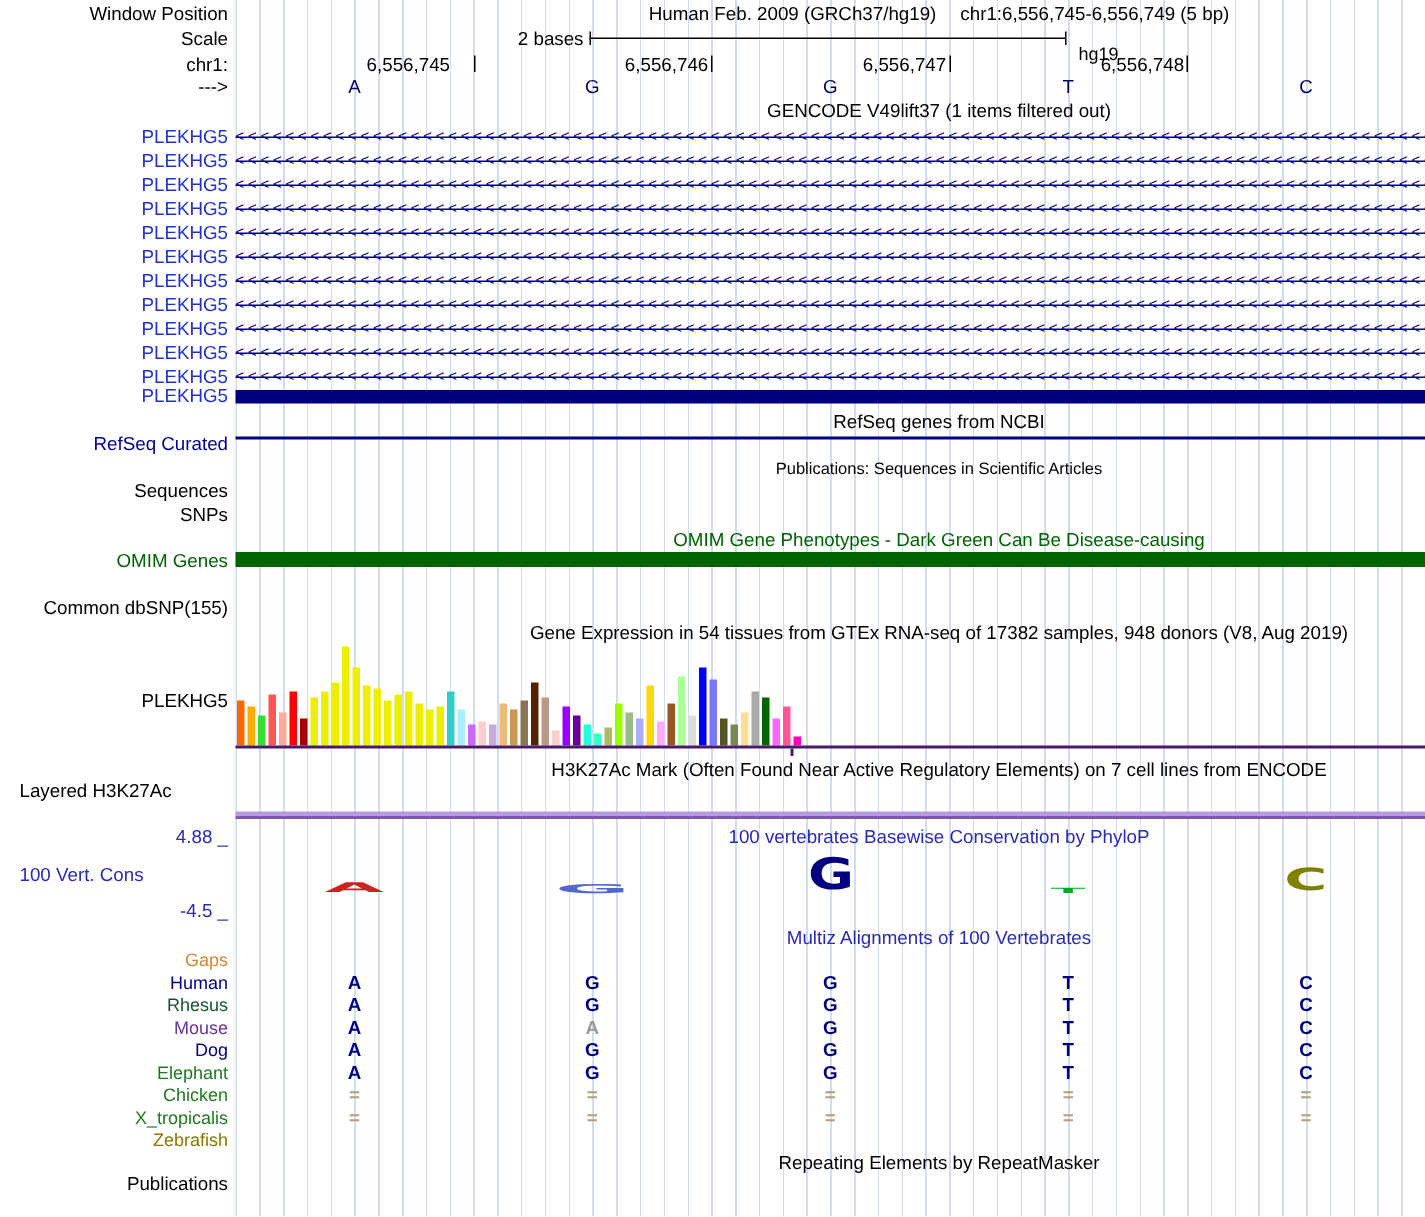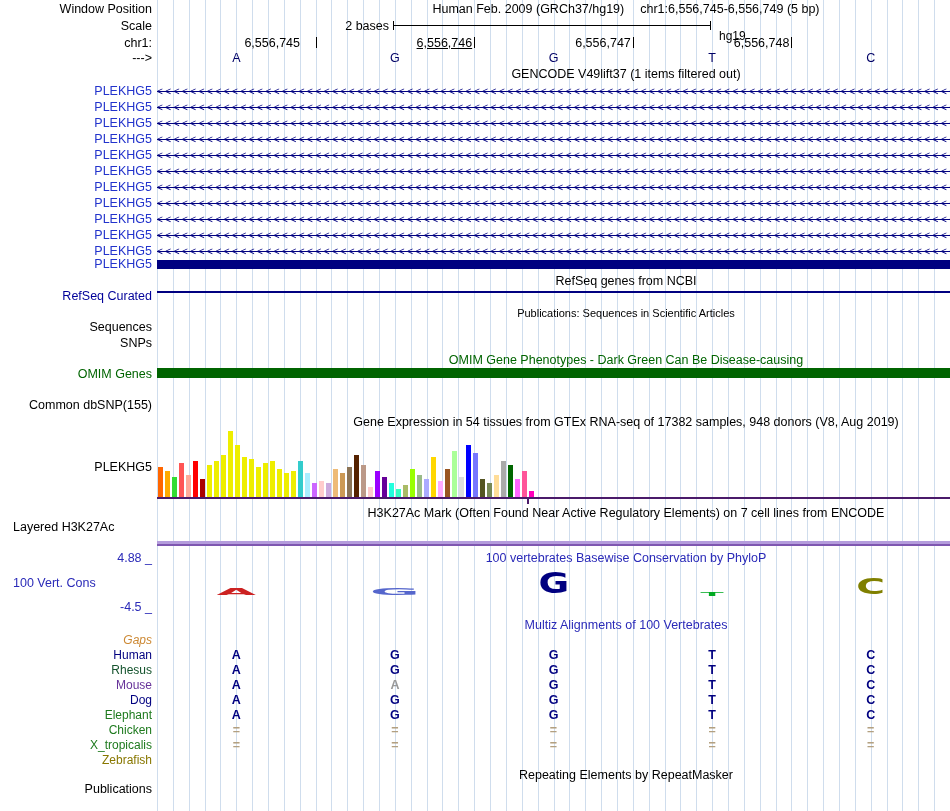--- a/index.html
+++ b/index.html
@@ -67,21 +67,21 @@
   <div id="scale-text">2 bases</div>
   <div id="scale-line"></div>
   <div id="scale-tick-l"></div>
   <div id="scale-tick-r"></div>
   <div id="scale-asm">hg19</div>
 
   <div class="lbl" style="top:36px">chr1:</div>
   <div>
       <div class="ruler-num" style="left: 212px;">6,556,745</div>
       <div class="ruler-tickmark" style="left: 315.6px;"></div>
-      <div class="ruler-num" style="left: 384.2px; text-decoration: underline;">6,556,746</div>
+      <div class="ruler-num" style="left: 384.2px;">6,556,746</div>
       <div class="ruler-tickmark" style="left: 474.2px;"></div>
       <div class="ruler-num" style="left: 542.8px;">6,556,747</div>
       <div class="ruler-tickmark" style="left: 632.8px;"></div>
       <div class="ruler-num" style="left: 701.4px;">6,556,748</div>
       <div class="ruler-tickmark" style="left: 791.4px;"></div>
     </div>
 
   <div class="lbl" style="top:51px">---&gt;</div>
   <div>
       <div class="seq-base" style="left: 226.3px;">A</div>
@@ -216,21 +216,21 @@
       <div class="logo-box" style="left: 672.1px;">
         <span class="logo-letter" style="color: rgb(0, 170, 34); transform: scale(1, 0.14);">T</span>
       </div>
       <div class="logo-box" style="left: 830.7px;">
         <span class="logo-letter" style="color: rgb(128, 128, 0); transform: scale(1.15, 0.6);">C</span>
       </div>
     </div>
 
   <div class="title cons" style="top:618px">Multiz Alignments of 100 Vertebrates</div>
   <div>
-      <div class="lbl sp-lbl" style="top: 633px; color: rgb(204, 136, 51); font-style: italic;">Gaps</div>
+      <div class="lbl sp-lbl" style="top: 633px; color: rgb(204, 136, 51);">Gaps</div>
       <div class="lbl sp-lbl" style="top: 648px; color: rgb(0, 0, 128);">Human</div>
       <div class="mz-base" style="left: 226.3px; top: 648px; color: rgb(0, 0, 128);">A</div>
       <div class="mz-base" style="left: 384.9px; top: 648px; color: rgb(0, 0, 128);">G</div>
       <div class="mz-base" style="left: 543.5px; top: 648px; color: rgb(0, 0, 128);">G</div>
       <div class="mz-base" style="left: 702.1px; top: 648px; color: rgb(0, 0, 128);">T</div>
       <div class="mz-base" style="left: 860.7px; top: 648px; color: rgb(0, 0, 128);">C</div>
       <div class="lbl sp-lbl" style="top: 663px; color: #14532d;">Rhesus</div>
       <div class="mz-base" style="left: 226.3px; top: 663px; color: rgb(0, 0, 128);">A</div>
       <div class="mz-base" style="left: 384.9px; top: 663px; color: rgb(0, 0, 128);">G</div>
       <div class="mz-base" style="left: 543.5px; top: 663px; color: rgb(0, 0, 128);">G</div>

